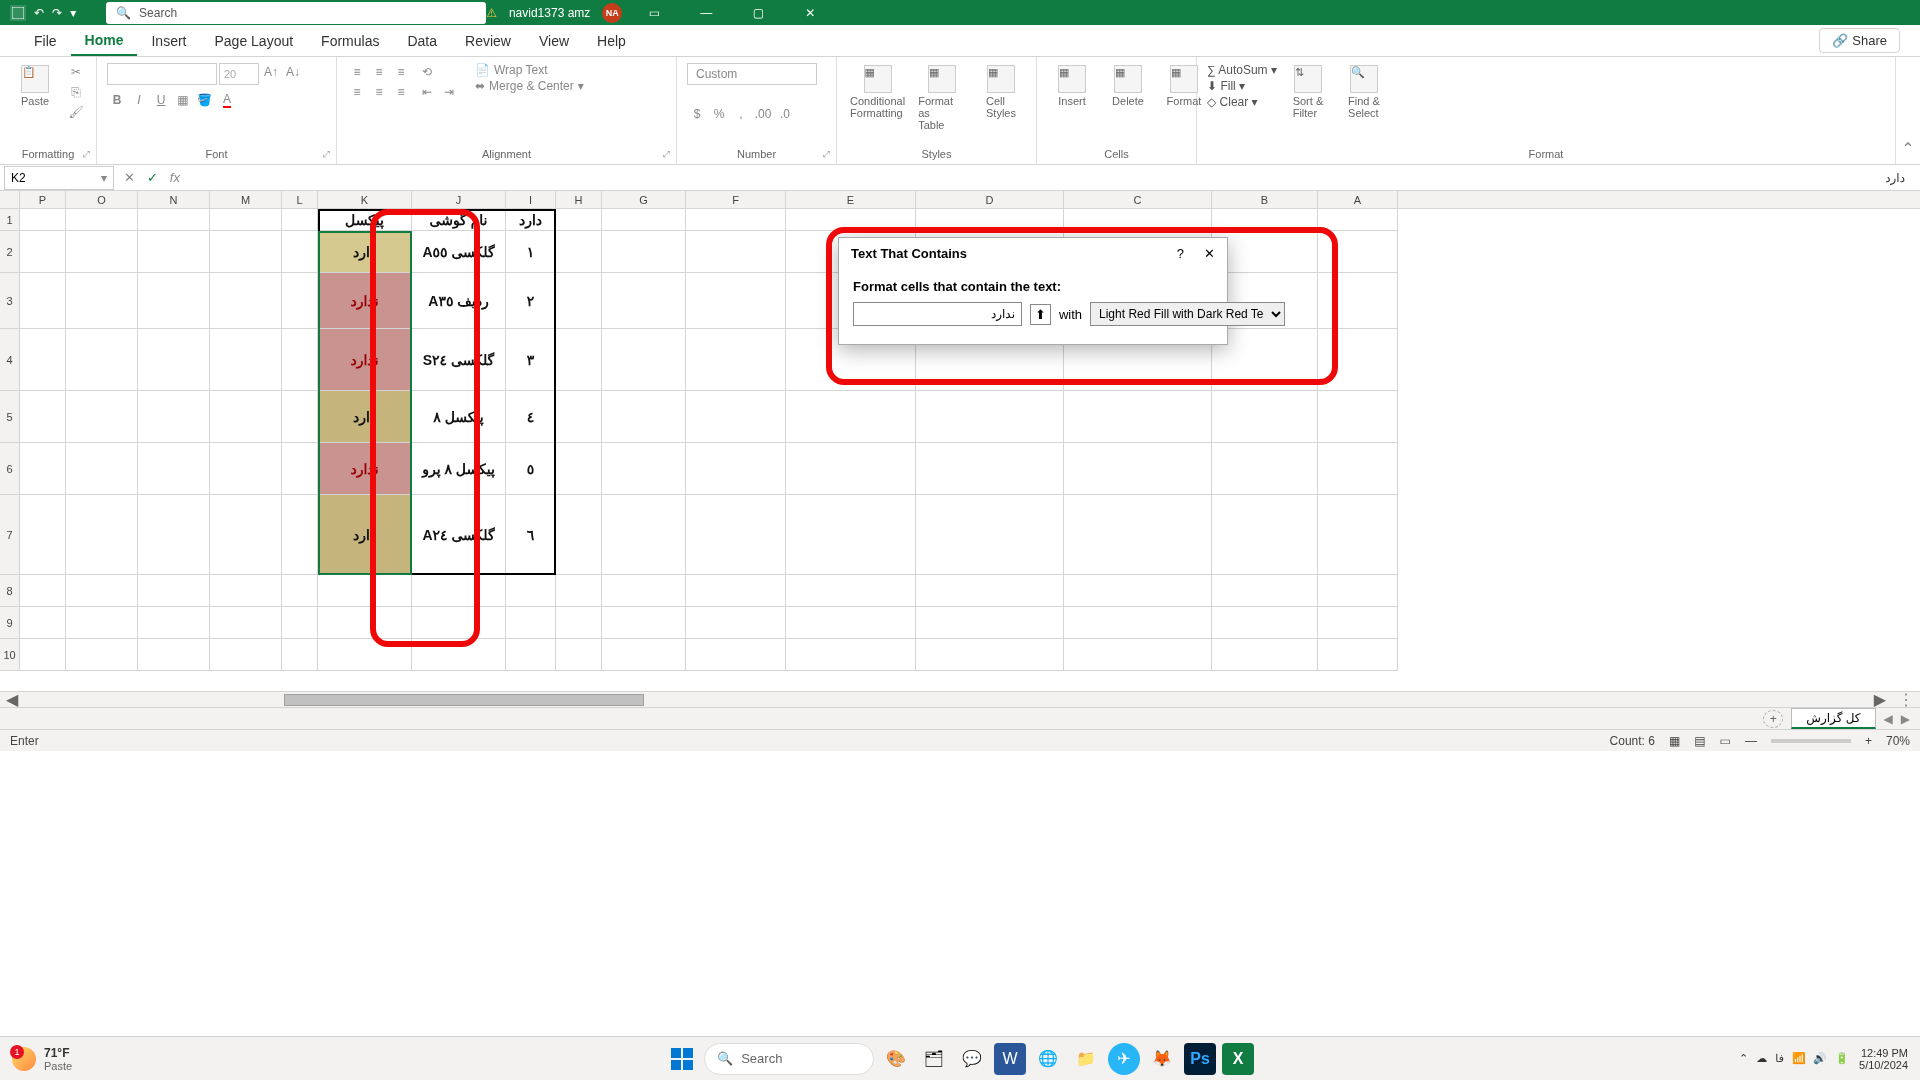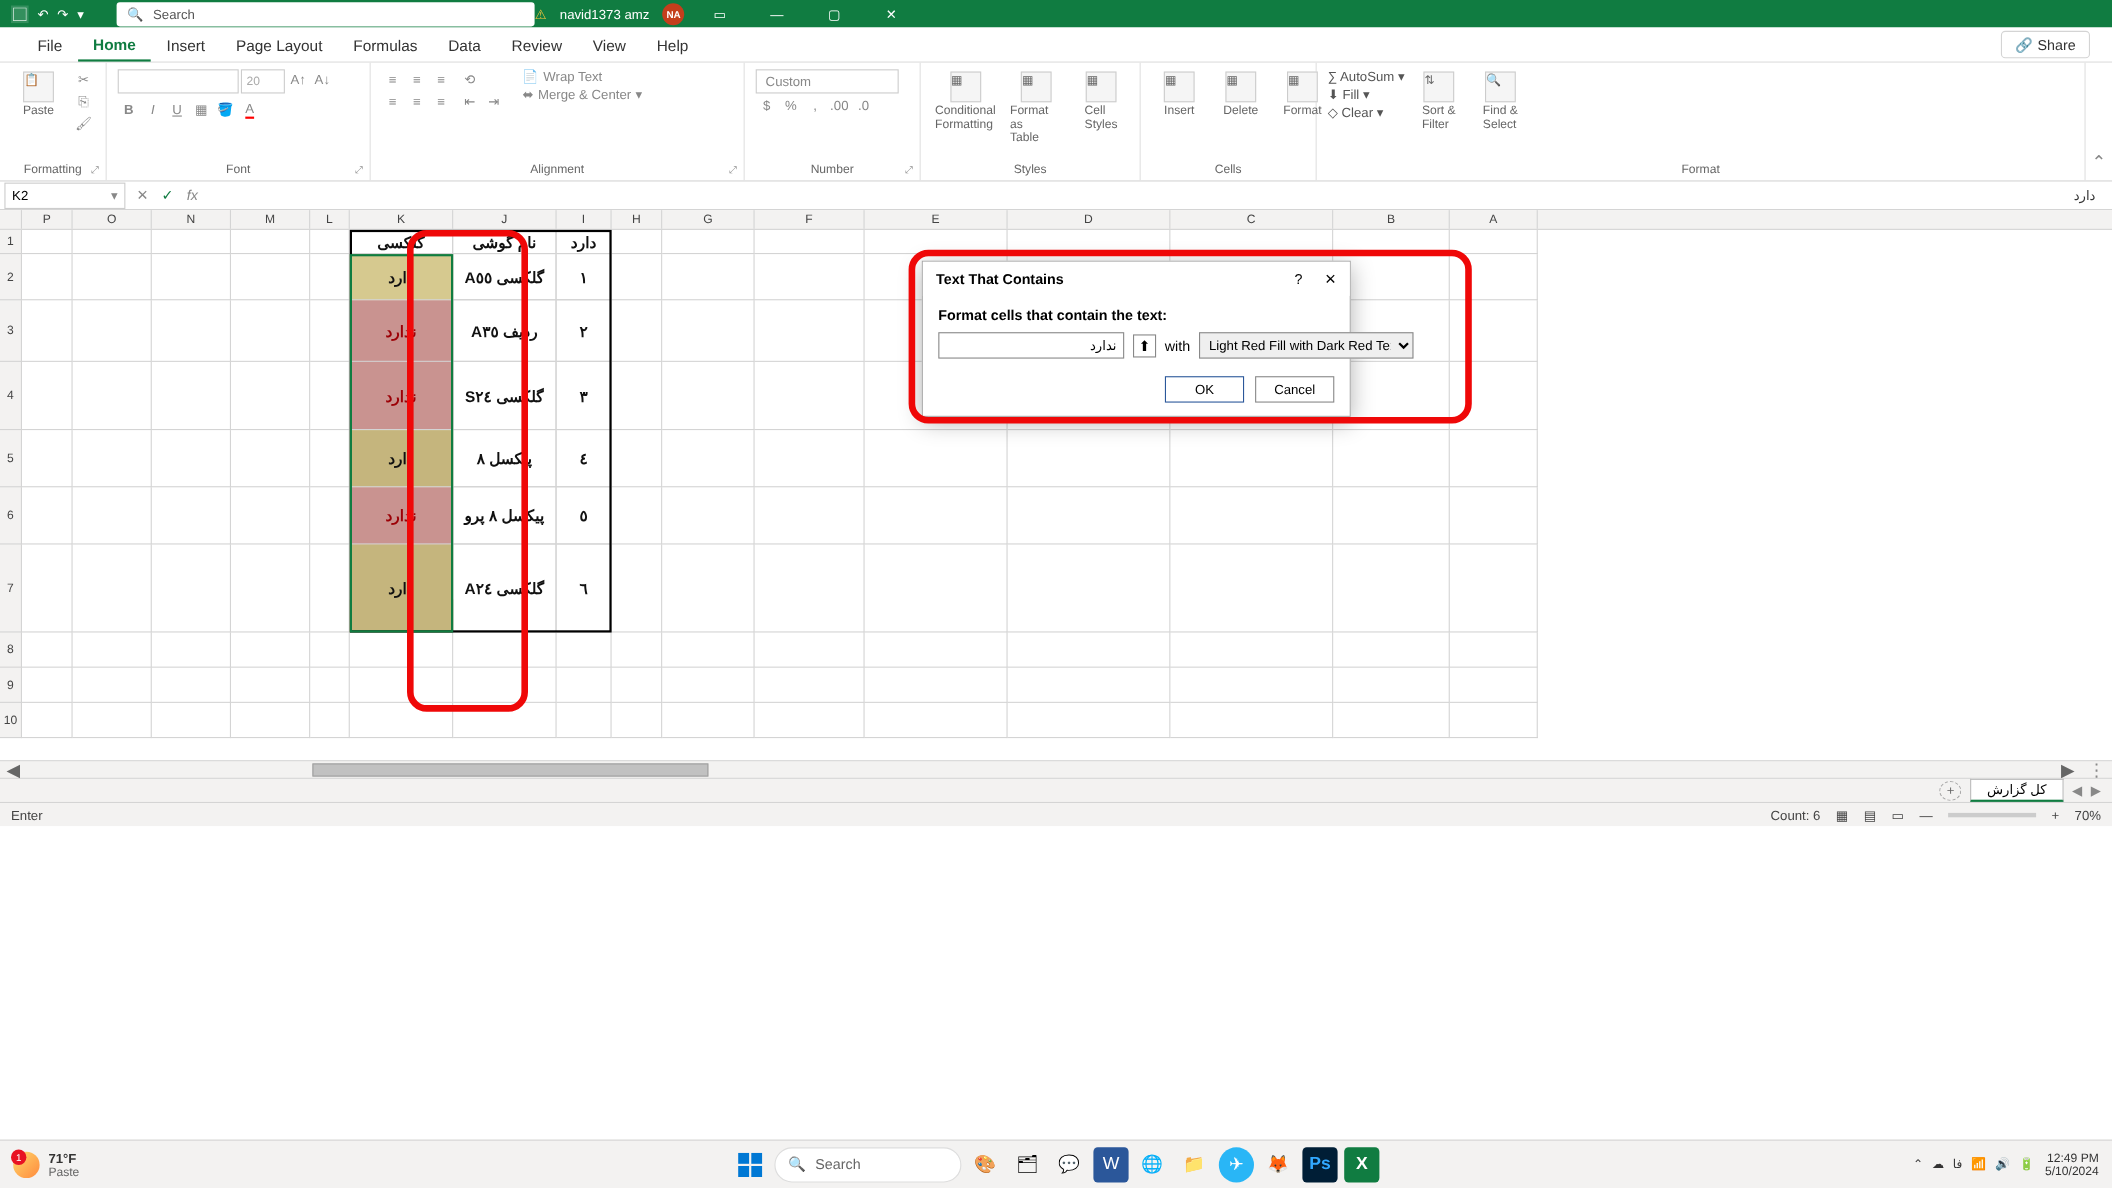--- a/index.html
+++ b/index.html
@@ -211,21 +211,21 @@
       <div class="col-btns" style="margin-left:10px;">
         <div style="display:flex;align-items:center;gap:4px;font-size:12px;color:#888;">📄 <span>Wrap Text</span></div>
         <div style="display:flex;align-items:center;gap:4px;font-size:12px;color:#888;">⬌ <span>Merge &amp; Center</span> ▾</div>
       </div>
     </div>
     <div class="group-label">Alignment</div>
     <span class="launcher">⤢</span>
   </div>
 
   <div class="ribbon-group" style="position:relative;width:160px;">
-    <div class="group-content" style="flex-direction:column;gap:2px;">
+    <div class="group-content" style="flex-direction:column;gap:20px;">
       <input class="ribbon-input" value="Custom" style="">
       <div class="row-btns">
         <div class="small-btn">$</div>
         <div class="small-btn">%</div>
         <div class="small-btn">,</div>
         <div class="small-btn">.00</div>
         <div class="small-btn">.0</div>
       </div>
     </div>
     <div class="group-label">Number</div>
@@ -494,21 +494,21 @@
         <div class="cell" style="left: 392px; top: 430px; width: 94px; height: 32px;"></div>
         <div class="cell" style="left: 486px; top: 430px; width: 50px; height: 32px;"></div>
         <div class="cell" style="left: 536px; top: 430px; width: 46px; height: 32px;"></div>
         <div class="cell" style="left: 582px; top: 430px; width: 84px; height: 32px;"></div>
         <div class="cell" style="left: 666px; top: 430px; width: 100px; height: 32px;"></div>
         <div class="cell" style="left: 766px; top: 430px; width: 130px; height: 32px;"></div>
         <div class="cell" style="left: 896px; top: 430px; width: 148px; height: 32px;"></div>
         <div class="cell" style="left: 1044px; top: 430px; width: 148px; height: 32px;"></div>
         <div class="cell" style="left: 1192px; top: 430px; width: 106px; height: 32px;"></div>
         <div class="cell" style="left: 1298px; top: 430px; width: 80px; height: 32px;"></div>
-        <div class="cell bold" style="left: 298px; top: 0px; width: 94px; height: 22px; z-index: 5;">گلکسی</div>
+        <div class="cell bold" style="left: 298px; top: 0px; width: 94px; height: 22px; z-index: 5;">پیکسل</div>
         <div class="cell bold" style="left: 392px; top: 0px; width: 94px; height: 22px; z-index: 5;">نام گوشی</div>
         <div class="cell bold" style="left: 486px; top: 0px; width: 50px; height: 22px; z-index: 5;">دارد</div>
         <div class="cell light-yellow bold" style="left: 298px; top: 22px; width: 94px; height: 42px; z-index: 5;">دارد</div>
         <div class="cell bold" style="left: 392px; top: 22px; width: 94px; height: 42px; z-index: 5;">گلکسی A٥٥</div>
         <div class="cell bold" style="left: 486px; top: 22px; width: 50px; height: 42px; z-index: 5;">١</div>
         <div class="cell red-fill bold" style="left: 298px; top: 64px; width: 94px; height: 56px; z-index: 5;">ندارد</div>
         <div class="cell bold" style="left: 392px; top: 64px; width: 94px; height: 56px; z-index: 5;">ردیف A٣٥</div>
         <div class="cell bold" style="left: 486px; top: 64px; width: 50px; height: 56px; z-index: 5;">٢</div>
         <div class="cell red-fill bold" style="left: 298px; top: 120px; width: 94px; height: 62px; z-index: 5;">ندارد</div>
         <div class="cell bold" style="left: 392px; top: 120px; width: 94px; height: 62px; z-index: 5;">گلکسی S٢٤</div>
@@ -541,24 +541,20 @@
     <div class="dlg-body">
       <div style="font-weight:600;">Format cells that contain the text:</div>
       <div class="dlg-row">
         <input class="dlg-input" value="ندارد" style="">
         <span style="border:1px solid #888;padding:2px 4px;">⬆</span>
         <span>with</span>
         <select class="dlg-select">
           <option>Light Red Fill with Dark Red Text</option>
         </select>
       </div>
-      <div class="dlg-btns">
-        <button class="dlg-btn primary">OK</button>
-        <button class="dlg-btn">Cancel</button>
-      </div>
     </div>
   </div>
   <div class="red-ring" style="left:826px;top:36px;width:512px;height:158px;"></div>
 </div>
 
 <div class="hscroll">
   <span style="padding:0 6px;color:#666;">◀</span>
   <div class="scroll-track">
       <div class="scroll-thumb" style="left:260px;width:360px;"></div>
     </div>

